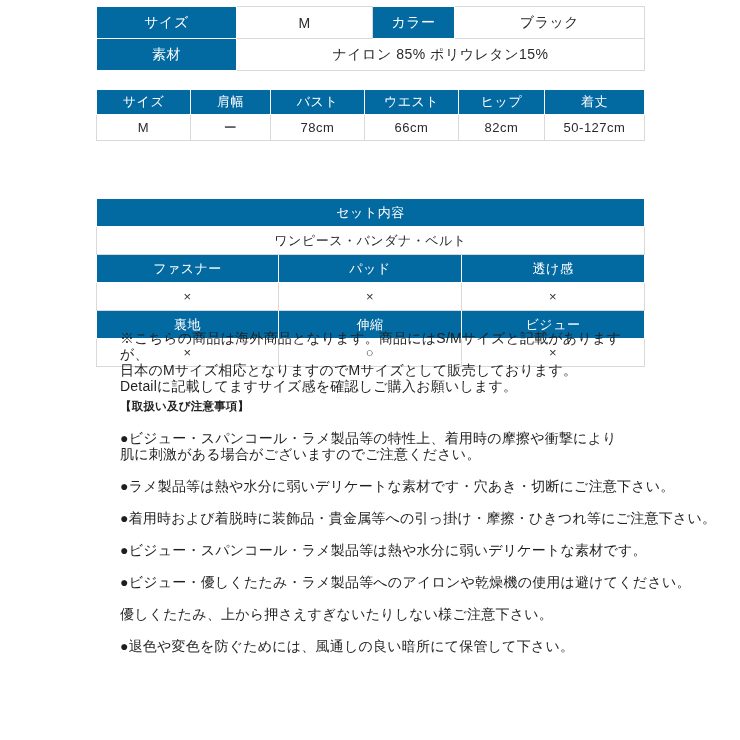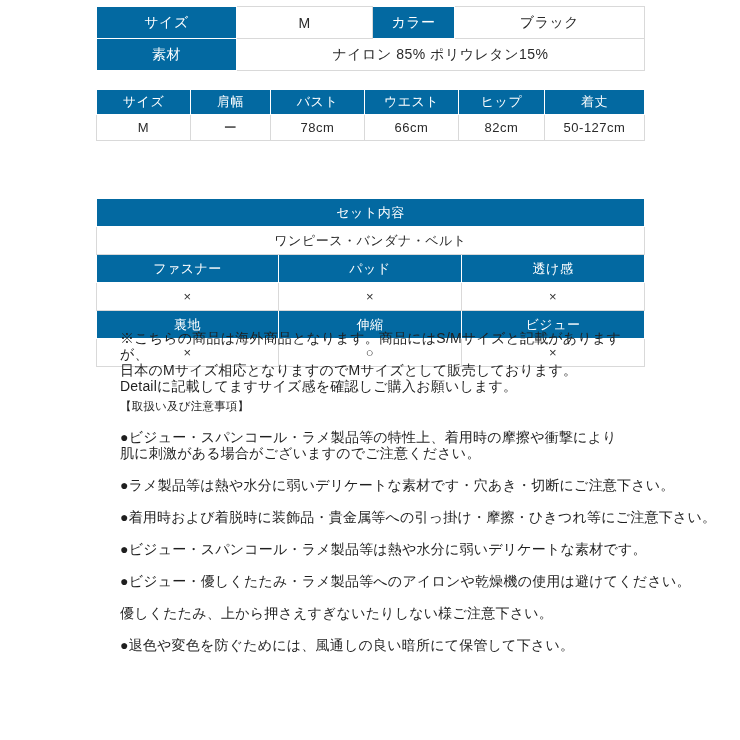--- a/index.html
+++ b/index.html
@@ -94,29 +94,29 @@
     left: 120px;
     top: 330px;
     width: 520px;
   }
   #note-care-title {
     left: 120px;
     top: 398px;
     width: 540px;
     font-size: 11.5px;
     line-height: 16px;
+    font-weight: bold;
   }
   #note-care-list {
     left: 120px;
     top: 414px;
     width: 600px;
   }
   #note-care-list div {
     white-space: pre-line;
-    font-family: Liberation Serif, serif;
   }
 </style>
 </head>
 <body>
 
 <div class="page">
 
   <table id="spec-table" class="outer">
     <colgroup>
       <col style="width:140px">

